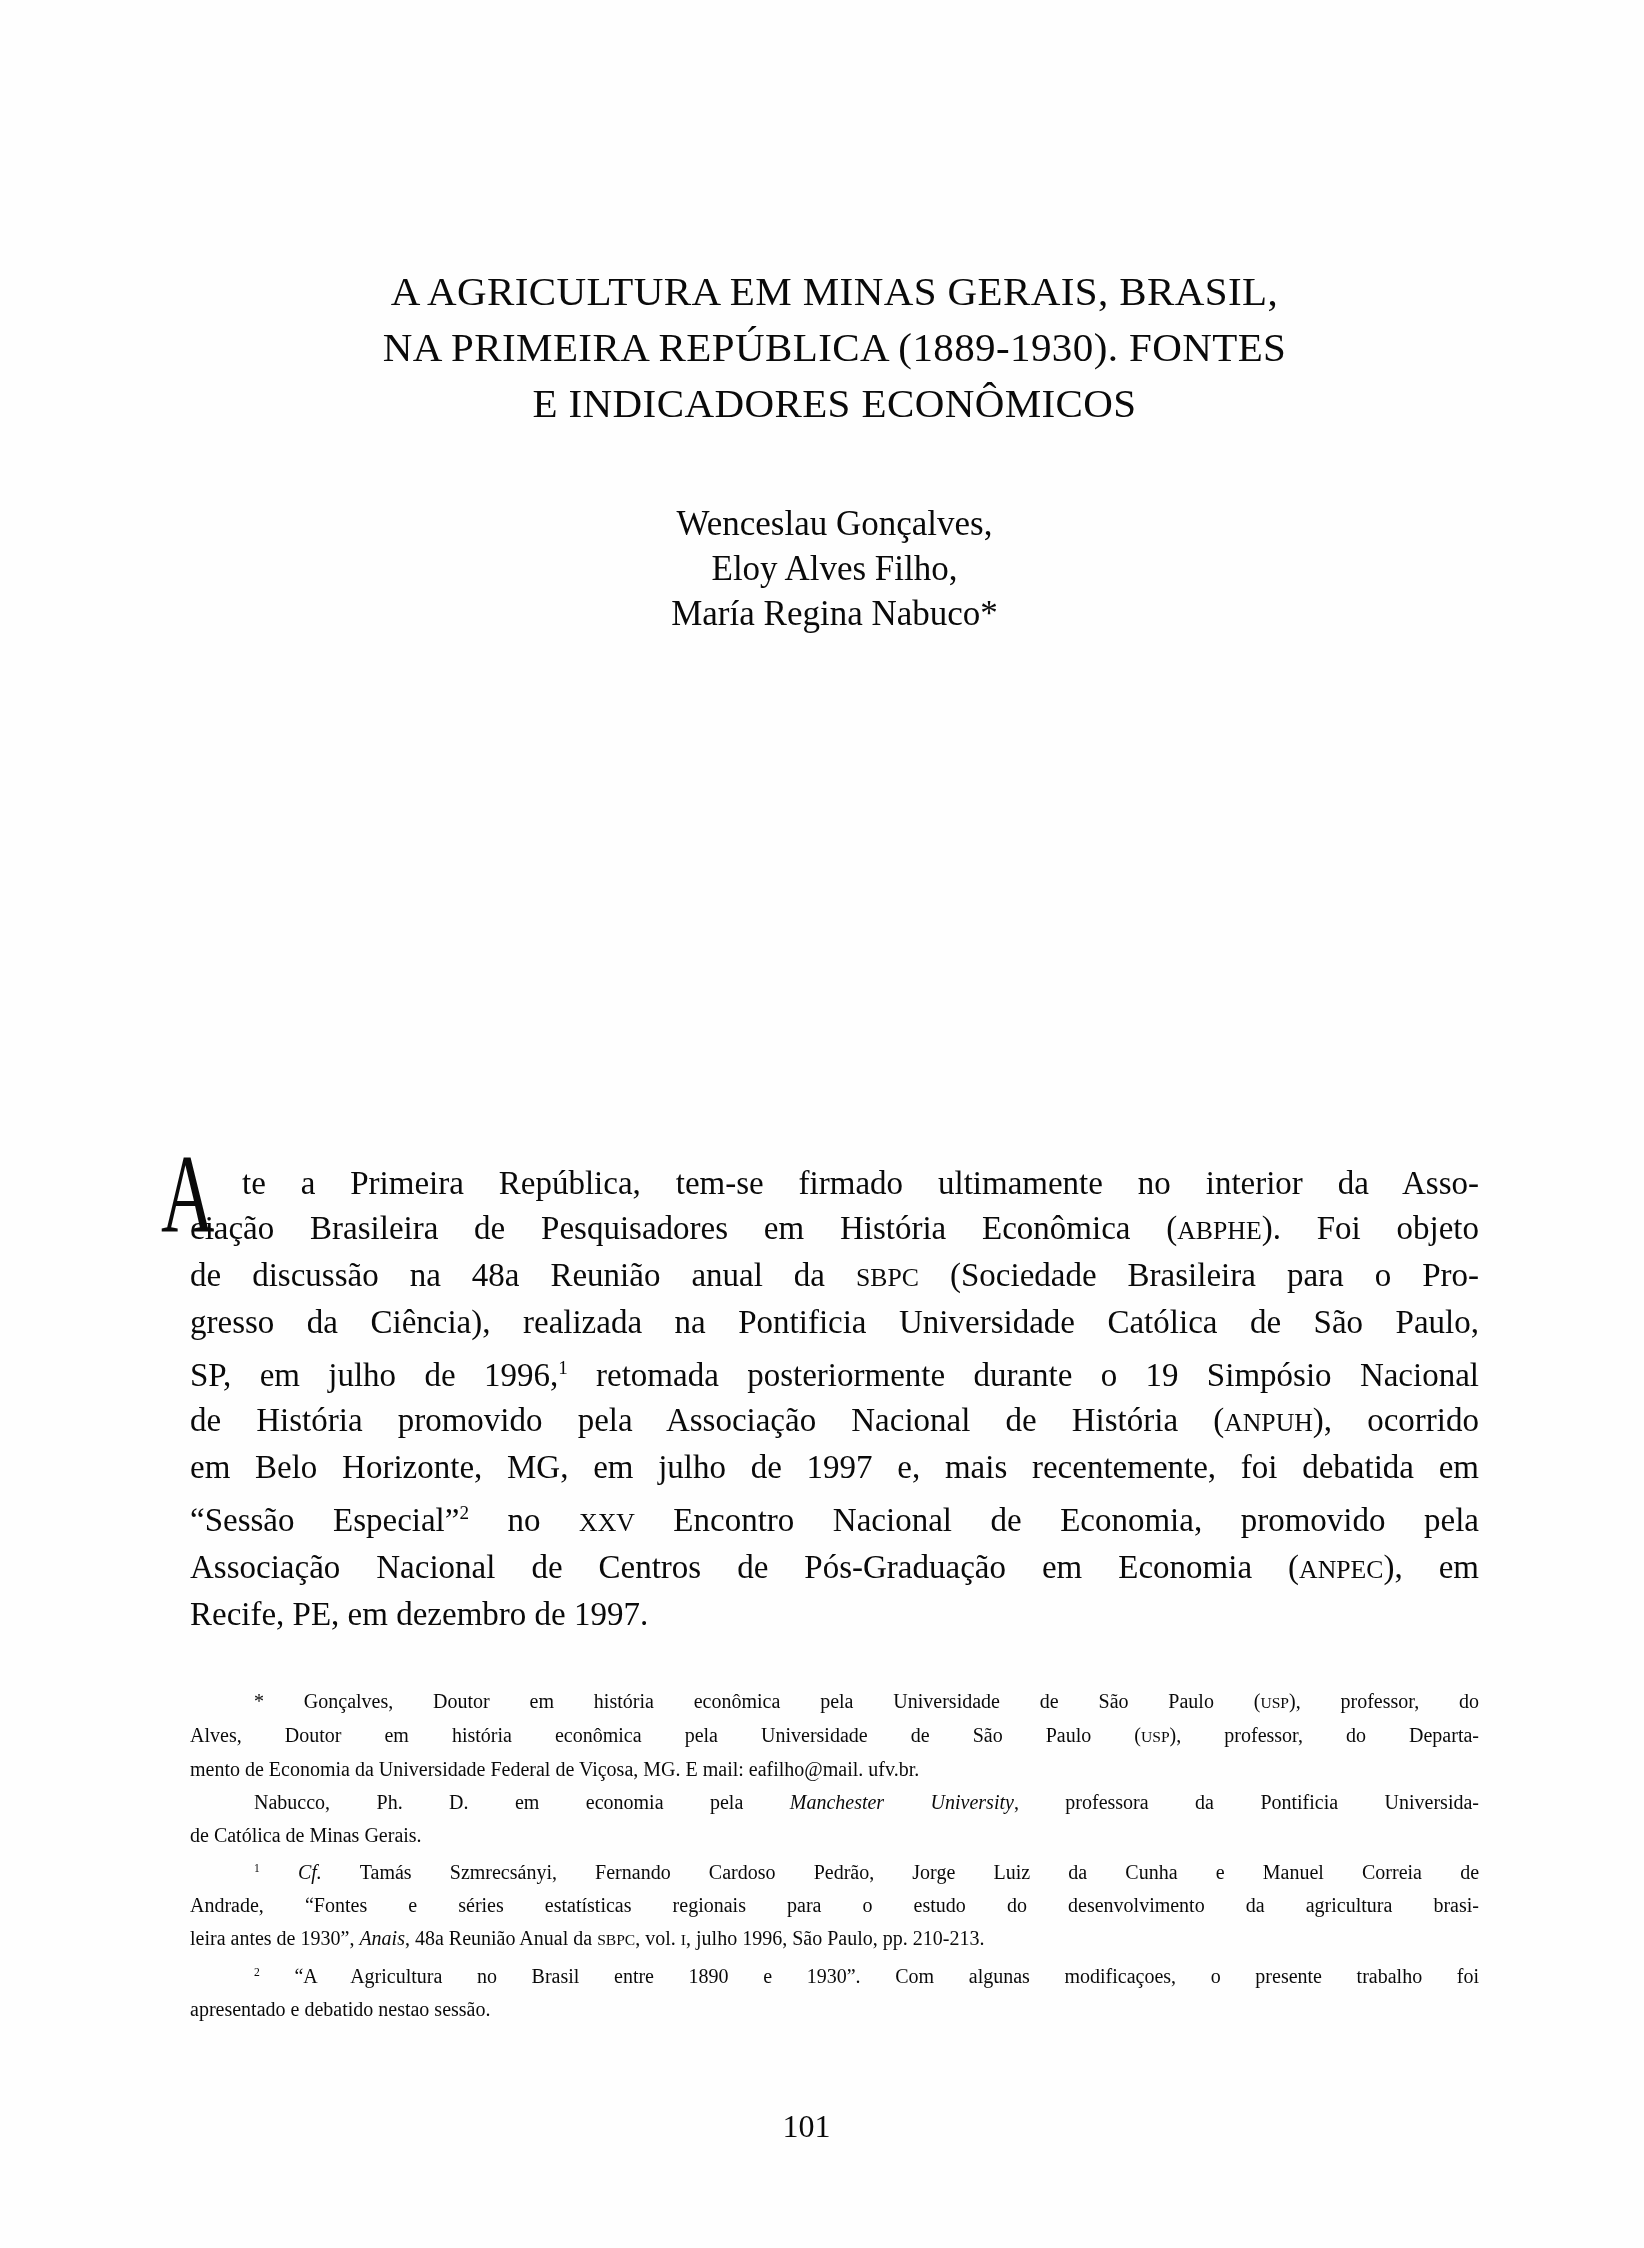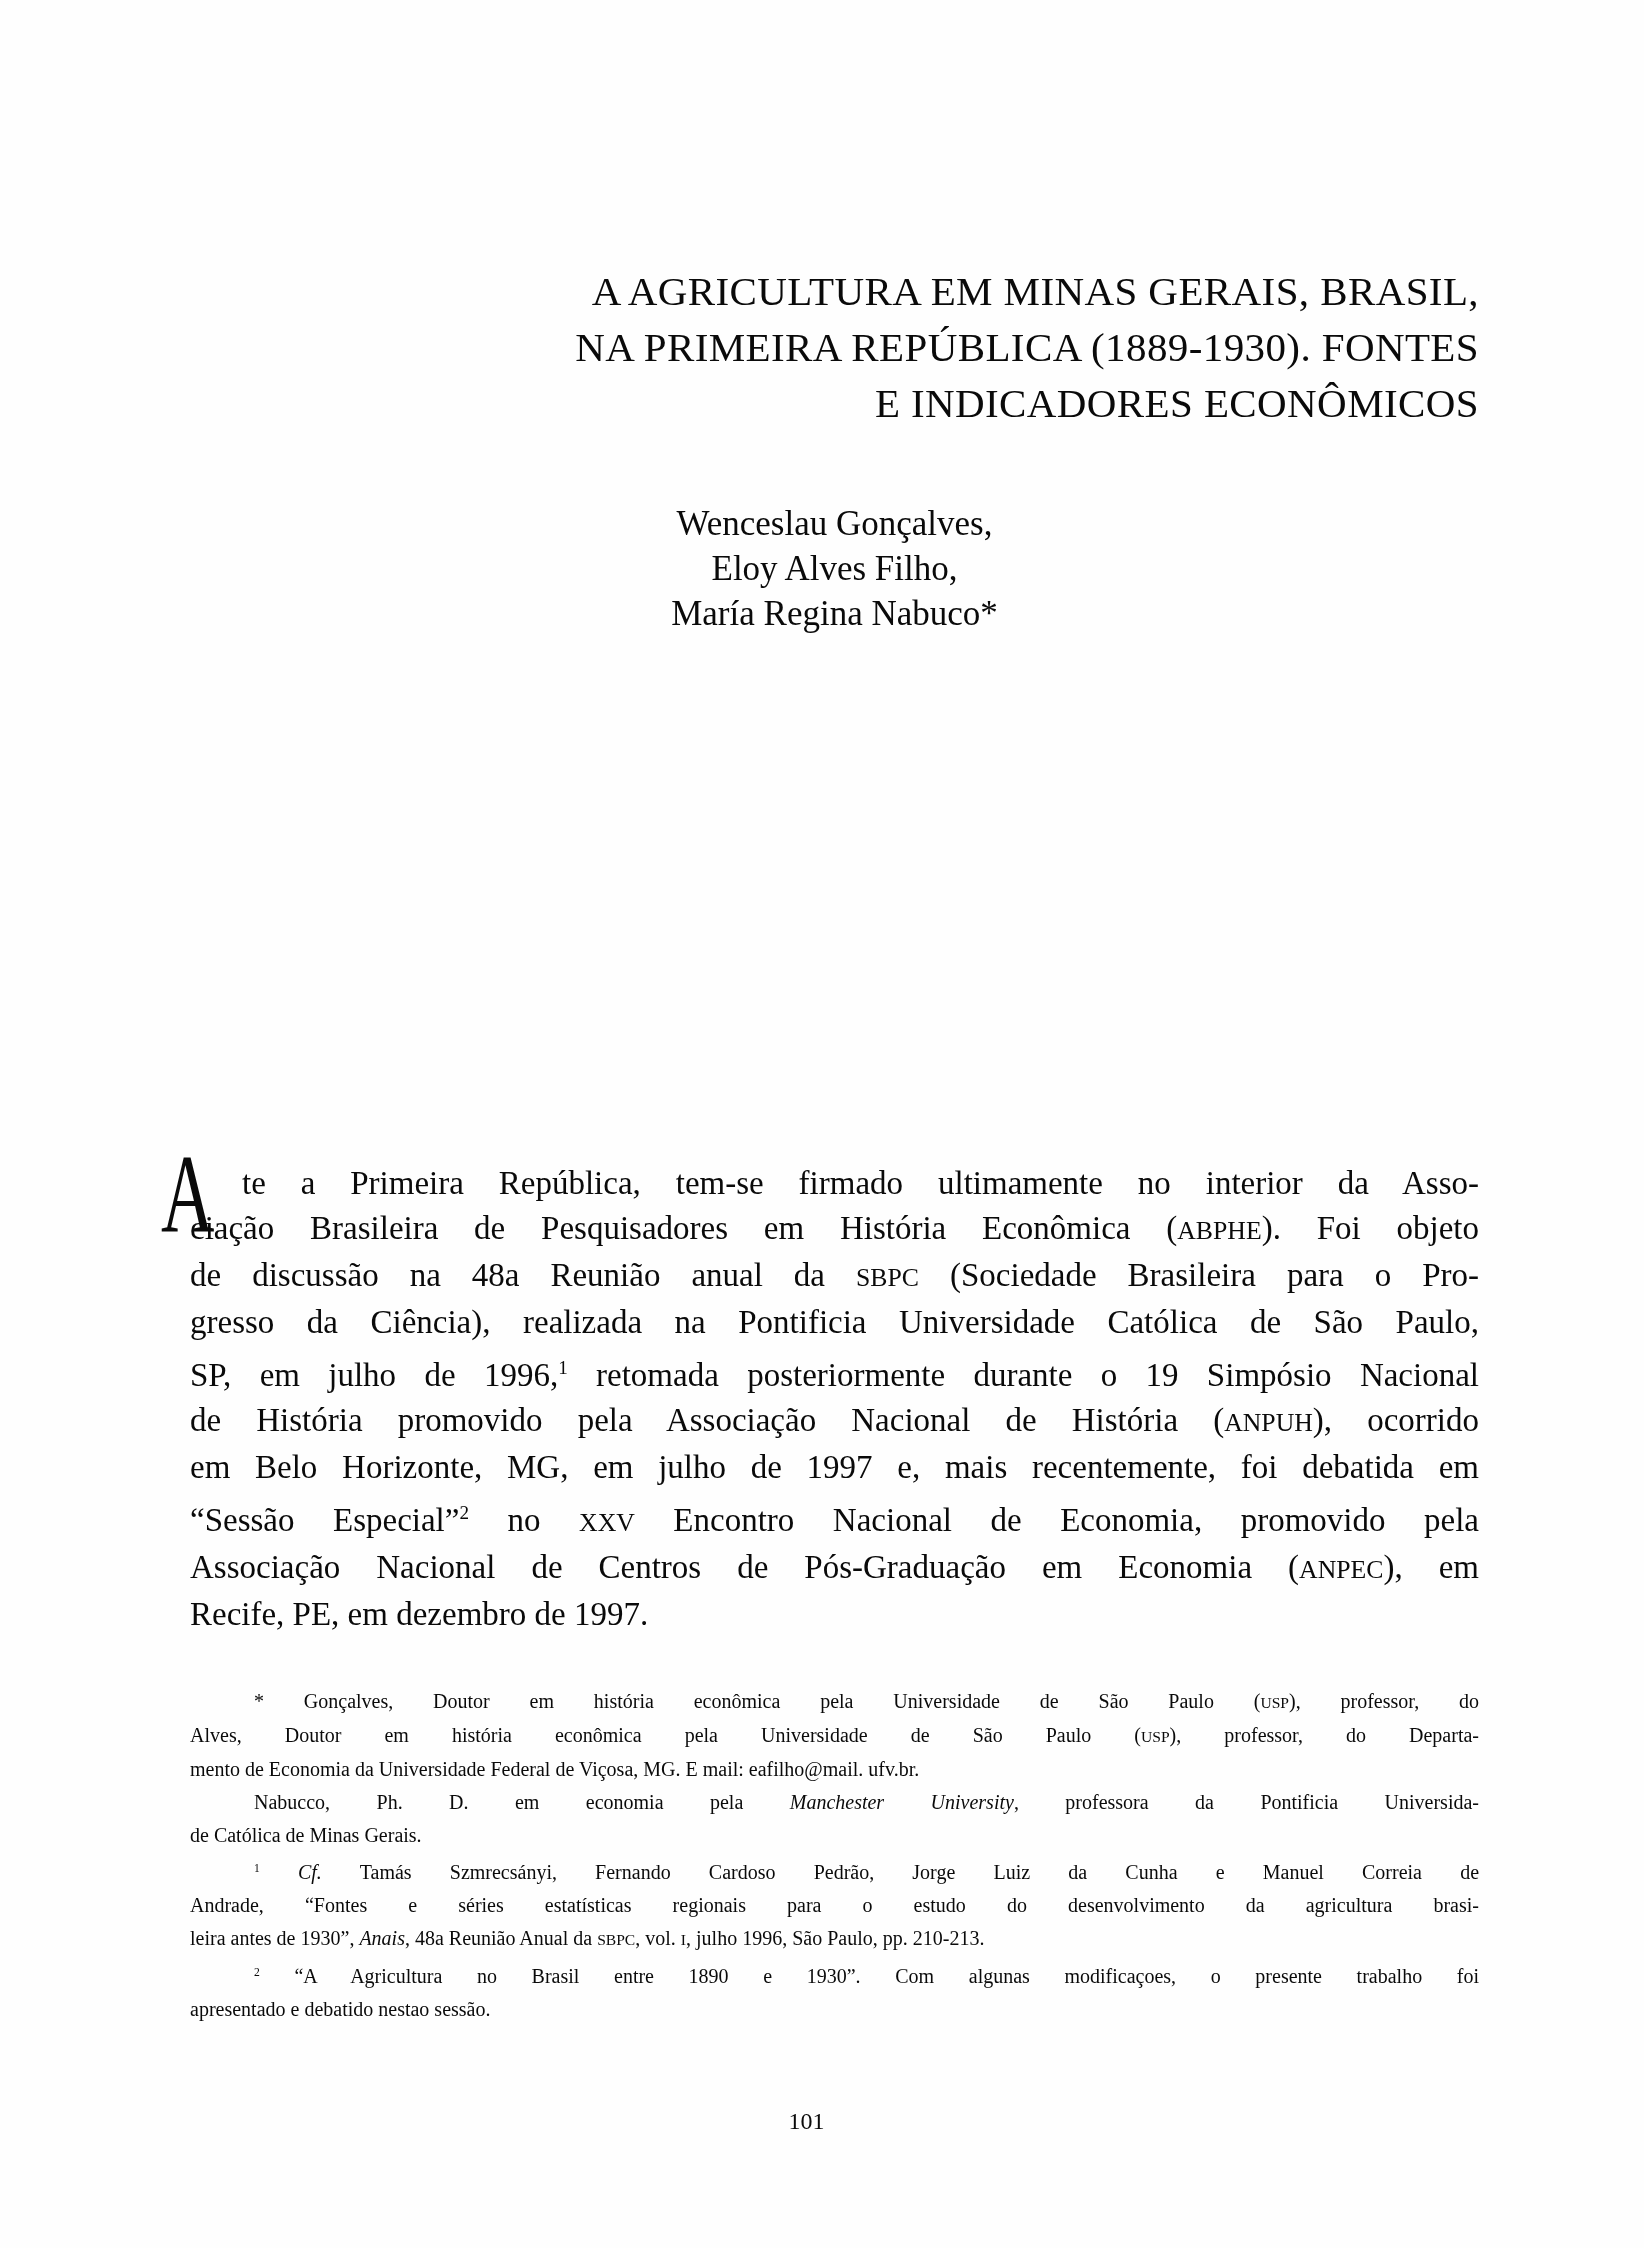--- a/index.html
+++ b/index.html
@@ -10,21 +10,21 @@
     background: #fefefe;
     color: #0a0a0a;
     font-family: "Liberation Serif", "DejaVu Serif", serif;
     overflow: hidden;
   }
   h1, h2 { margin: 0; font-weight: normal; }
 
   .title {
     position: absolute;
     top: 263px; left: 190px; width: 1289px;
-    text-align: right;
+    text-align: center;
     font-size: 41px;
     line-height: 56px;
     letter-spacing: 0.4px;
   }
   .authors {
     position: absolute;
     top: 501px; left: 190px; width: 1289px;
     text-align: center;
     font-size: 35px;
     line-height: 45px;
@@ -65,21 +65,21 @@
     transform-origin: 0 0;
   }
   .sc  { font-size: 0.78em; }
   .sup { font-size: 0.58em; vertical-align: 0.62em; }
   .it  { font-style: italic; }
 
   .pagenum {
     position: absolute;
     top: 2108px; left: 0px; width: 1613px;
     text-align: center;
-    font-size: 24px;
+    font-size: 32px;
   }
 </style>
 </head>
 <body>
 
 <div class="sheet">
 
   <h1 class="title">
       <div>A AGRICULTURA EM MINAS GERAIS, BRASIL,</div>
       <div>NA PRIMEIRA REPÚBLICA (1889-1930). FONTES</div>

